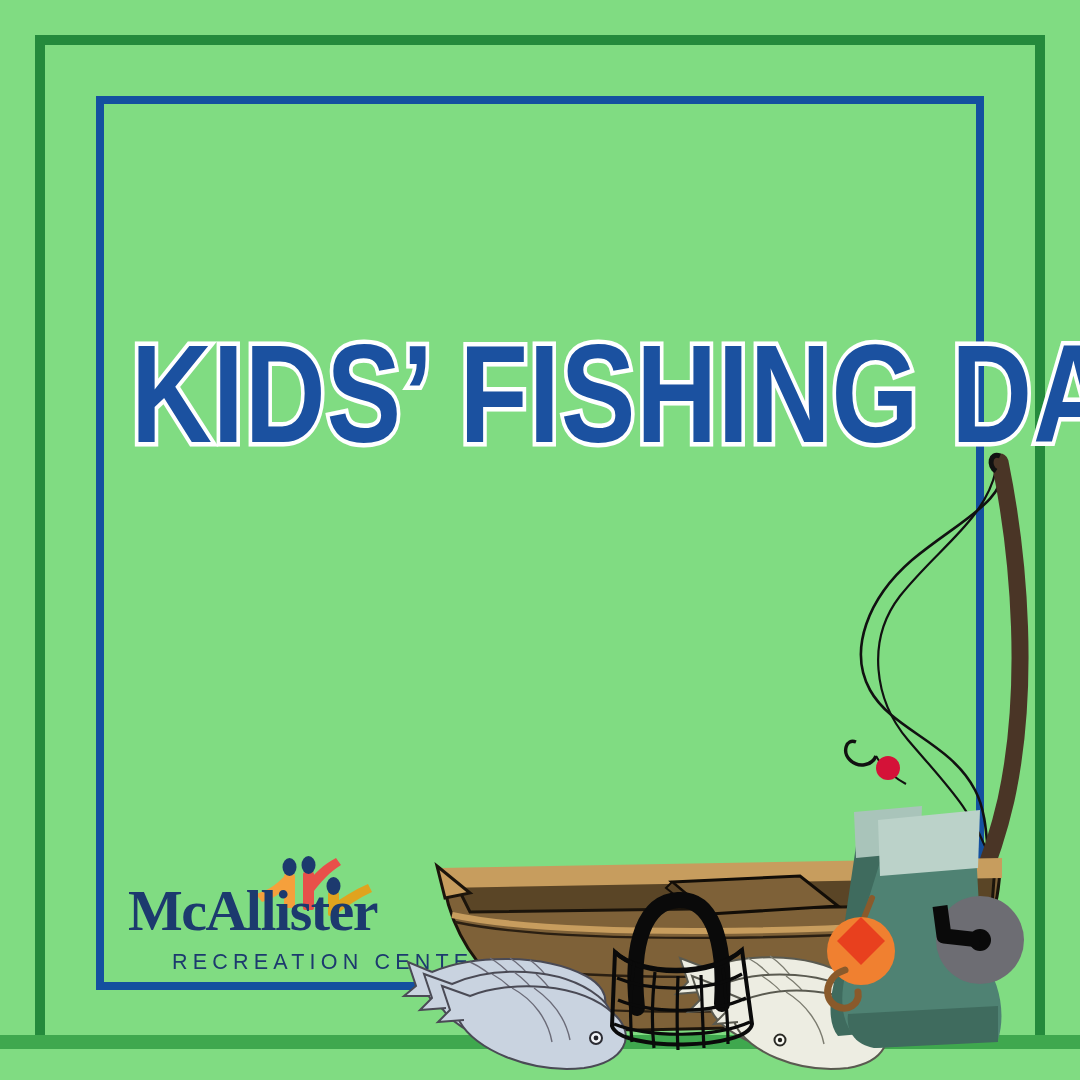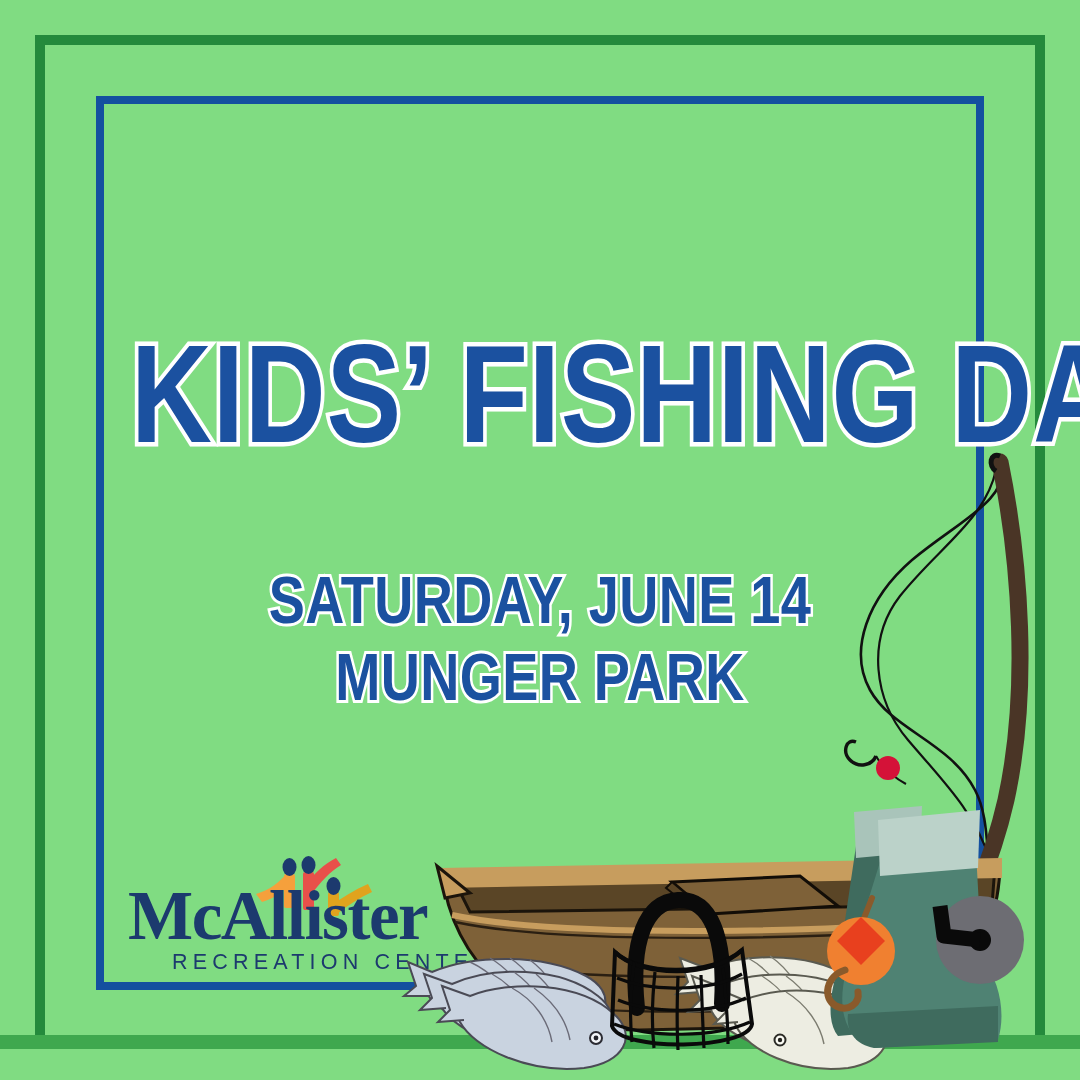--- a/index.html
+++ b/index.html
@@ -92,21 +92,21 @@
     width: 310px;
     height: 110px;
   }
   .logo-mark { position: absolute; left: 120px; top: -6px; width: 130px; height: 62px; }
   .logo-word {
     position: absolute;
     left: 0; top: 20px;
     margin: 0;
     font-family: "Liberation Serif", serif;
     font-weight: 700;
-    font-size: 69px;
+    font-size: 58px;
     line-height: 1;
     letter-spacing: -1.5px;
     color: #1C3A6E;
     white-space: nowrap;
   }
   .logo-sub {
     position: absolute;
     left: 44px; top: 88px;
     margin: 0;
     font-family: "Liberation Sans", sans-serif;
@@ -131,24 +131,20 @@
 
 <div class="poster">
 
   <div class="border-green"></div>
   <div class="border-blue"></div>
 
   <div class="headline-wrap">
     <h1 class="headline">KIDS’ FISHING DAY</h1>
   </div>
 
-  <div class="subline-wrap">
-    <span class="subline">SATURDAY, JUNE 14</span>
-    <span class="subline">MUNGER PARK</span>
-  </div>
 
   <div class="logo">
     <svg class="logo-mark" viewBox="0 0 130 62">
 
       <path d="M8 38 C22 34 32 26 40 16 L46 22 C38 34 28 42 14 46 Z" fill="#F5A03C"></path>
       <rect x="36" y="18" width="11" height="34" rx="2" fill="#F5A03C"></rect>
       <ellipse cx="41.5" cy="11" rx="7" ry="9" fill="#1C3A6E"></ellipse>
 
       <path d="M56 30 C66 18 76 8 88 2 L93 9 C82 16 72 26 64 38 Z" fill="#E8504A"></path>
       <rect x="55" y="16" width="11" height="38" rx="2" fill="#E8504A"></rect>

